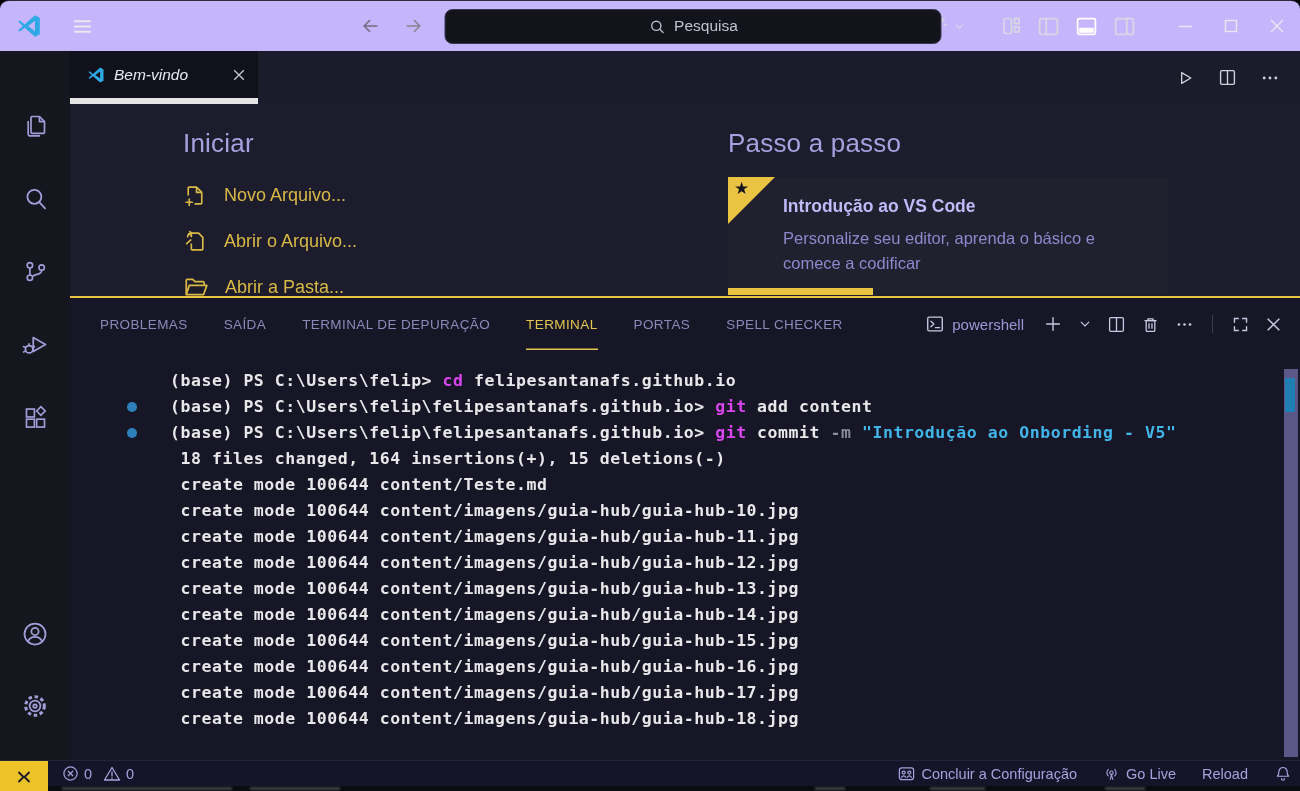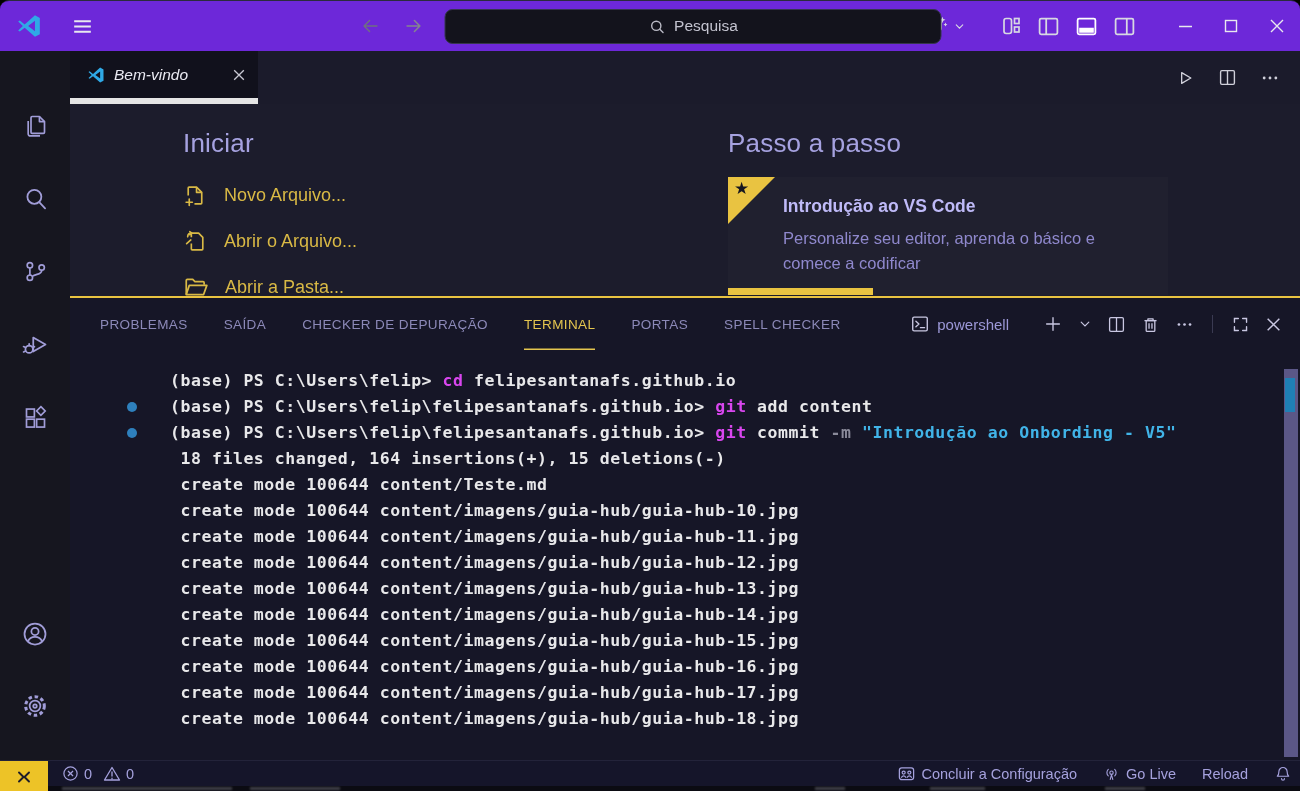--- a/index.html
+++ b/index.html
@@ -2,21 +2,21 @@
 <html><head>
 <meta charset="utf-8">
 <style>
   *{margin:0;padding:0;box-sizing:border-box}
   html,body{width:1300px;height:791px;background:#000;overflow:hidden;
     font-family:"Liberation Sans",sans-serif;}
   .window{width:1300px;height:791px;background:#16161f;border-radius:9px 9px 0 0;
     overflow:hidden;display:flex;flex-direction:column;position:relative;border-top:1px solid #2b2b3d}
 
   
-  .titlebar{height:50px;flex:none;display:flex;align-items:center;position:relative;background:#6d28d9}
+  .titlebar{height:50px;flex:none;display:flex;align-items:center;position:relative;background:#c4b5fd}
   .tb-left{display:flex;align-items:center;gap:28px;padding-left:16px}
   .tb-center{position:absolute;left:50%;transform:translateX(-50%);display:flex;align-items:center;gap:19px}
   .nav-arrow{width:24px;height:24px;display:flex;align-items:center;justify-content:center}
   .searchbox{width:497px;height:35px;border:1px solid #36364e;border-radius:8px;background:#13131c;
     display:flex;align-items:center;justify-content:center;gap:9px;color:#c3c3cf;font-size:15.5px}
   .tb-right{margin-left:auto;display:flex;align-items:center}
   .copilot-wrap{display:flex;align-items:center;gap:4px;margin-right:34px}
   .layout-icons{display:flex;align-items:center;gap:15px;margin-right:26px}
   .win-btn{width:46px;height:50px;display:flex;align-items:center;justify-content:center}
 
@@ -51,21 +51,21 @@
   .card-title{font-size:17.5px;font-weight:bold;color:#bfbaf8;margin-bottom:9px}
   .card-desc{font-size:16.5px;color:#8f88cd;line-height:1.5;max-width:340px}
   .card-progress{position:absolute;left:0;bottom:0;height:7px;background:#e9c341}
 
   
   .panel{flex:1;background:#161627;border-top:2px solid #e9c341;display:flex;flex-direction:column;min-height:0}
   .panel-header{height:52px;flex:none;display:flex;align-items:center;padding:0 18px 0 30px;gap:36px}
   .panel-tab{font-size:13.5px;letter-spacing:.4px;color:#8c89b8;height:52px;display:flex;align-items:center;cursor:pointer}
   .panel-tab.active{color:#e4c54f;box-shadow:inset 0 -1.5px 0 #e4c54f}
   .panel-actions{margin-left:auto;display:flex;align-items:center;gap:15px}
-  .shell-item{display:flex;align-items:center;gap:7px;margin-right:19px}
+  .shell-item{display:flex;align-items:center;gap:7px;margin-right:4px}
   .shell-label{font-size:15px;color:#9c98d8}
   .pa-divider{width:1px;height:18px;background:#3a3a52;margin:0 3px}
 
   .terminal{flex:1;position:relative;padding-top:18px;min-height:0}
   .tline{height:26px;line-height:26px;padding-left:100px;position:relative;white-space:pre;
     font-family:"DejaVu Sans Mono",monospace;font-size:16.5px;letter-spacing:.55px;font-weight:bold}
   .seg-fg{color:#e8e8ea}.seg-yellow{color:#d946ef}.seg-cyan{color:#41b4e8}.seg-dim{color:#8a8a9a}
   .cmd-dot{position:absolute;left:57px;top:8px;width:10px;height:10px;border-radius:50%;background:#2e80bd}
   .term-scrollbar{position:absolute;right:2px;top:19px;bottom:3px;width:14px;background:#5b5787}
   .scroll-mark{position:absolute;left:1px;top:9px;width:10px;height:34px;background:#1f7fb5}
@@ -323,21 +323,21 @@
             <div class="card-desc">Personalize seu editor, aprenda o básico e comece a codificar</div>
             <div class="card-progress" style="width: 33%;"></div>
           </div>
         </div>
       </div>
 
       <div class="panel">
         <div class="panel-header">
           <span class="panel-tab">PROBLEMAS</span>
           <span class="panel-tab">SAÍDA</span>
-          <span class="panel-tab">CHECKER DE DEPURAÇÃO</span>
+          <span class="panel-tab">TERMINAL DE DEPURAÇÃO</span>
           <span class="panel-tab active">TERMINAL</span>
           <span class="panel-tab">PORTAS</span>
           <span class="panel-tab">SPELL CHECKER</span>
           <div class="panel-actions">
             <div class="shell-item">
               <span>
                 <svg width="20" height="20" viewBox="0 0 22 22" fill="none" stroke="#c9c7e2" stroke-width="1.5" stroke-linejoin="round">
                     <rect x="3" y="3.5" width="16" height="15" rx="1.5"></rect>
                     <path d="M6.5 8l3.3 3-3.3 3" stroke-linecap="round"></path>
                     <path d="M11.5 15h4.5" stroke-linecap="round"></path>

